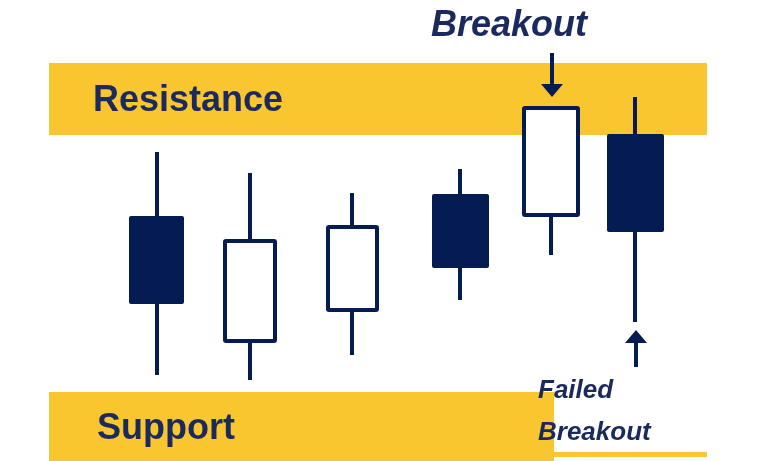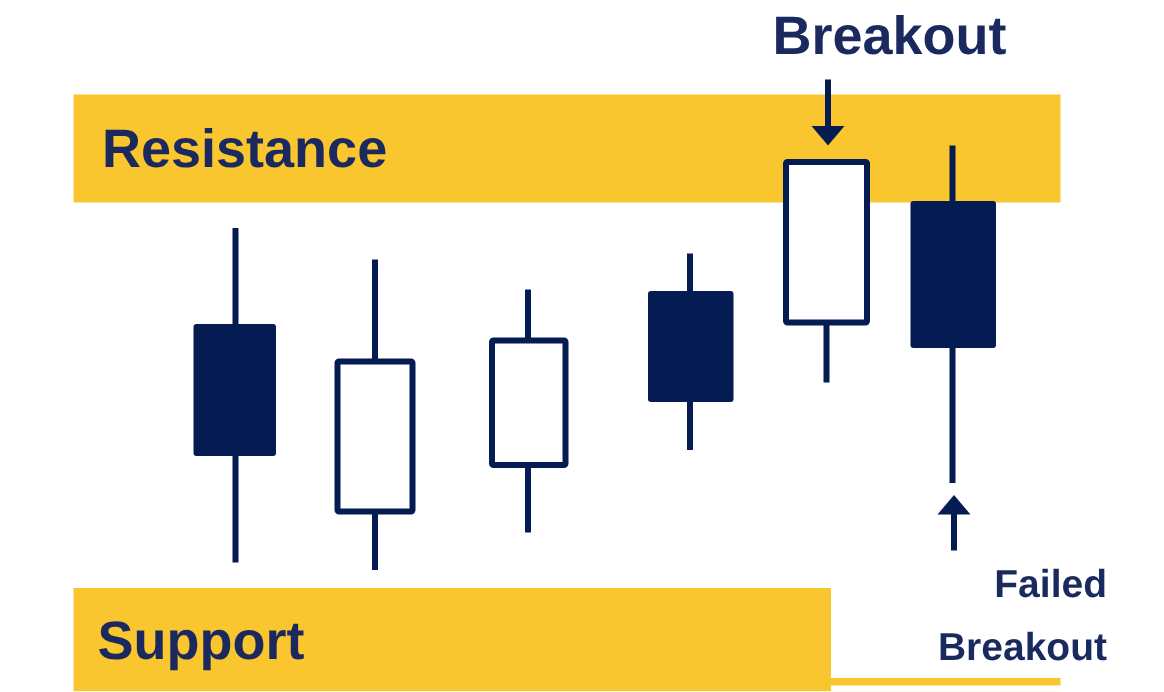--- a/index.html
+++ b/index.html
@@ -14,41 +14,42 @@
   .band {
     position: absolute;
     background: var(--yellow);
     display: flex;
     align-items: center;
   }
   .band-label {
     font-size: 36px;
     font-weight: 700;
     color: var(--navy-text);
-    padding-left: 19px;
+    padding-left: 44px;
     white-space: nowrap;
   }
-  .support .band-label { padding-left: 16px; }
+  .support .band-label { padding-left: 48px; }
   .white-cover { position: absolute; background: #ffffff; }
   .layer { position: absolute; left: 0; top: 0; width: 776px; height: 461px; }
   .wick { position: absolute; background: var(--navy); width: 4px; }
   .candle-body { position: absolute; border-radius: 2px; }
   .candle-body.filled { background: var(--navy); }
   .candle-body.hollow {
     background: #ffffff;
     border: 4px solid var(--navy);
     box-sizing: border-box;
     border-radius: 3px;
   }
   .annotation {
     position: absolute;
     font-weight: 700;
     color: var(--navy-text);
-    text-align: right;
+    text-align: left;
     white-space: nowrap;
+    font-style: italic;
   }
   .breakout-label { font-size: 36px; line-height: 48px; }
   .failed-label { font-size: 26px; line-height: 42px; }
   .arrow-shaft { position: absolute; width: 4px; background: var(--navy); }
   .arrow-head { position: absolute; width: 0; height: 0; }
 </style>
 </head>
 <body>
 
 <div class="stage" id="stage" style="--navy: #041c52; --navy-text: #1b2a5e; --yellow: #fac62f;">

